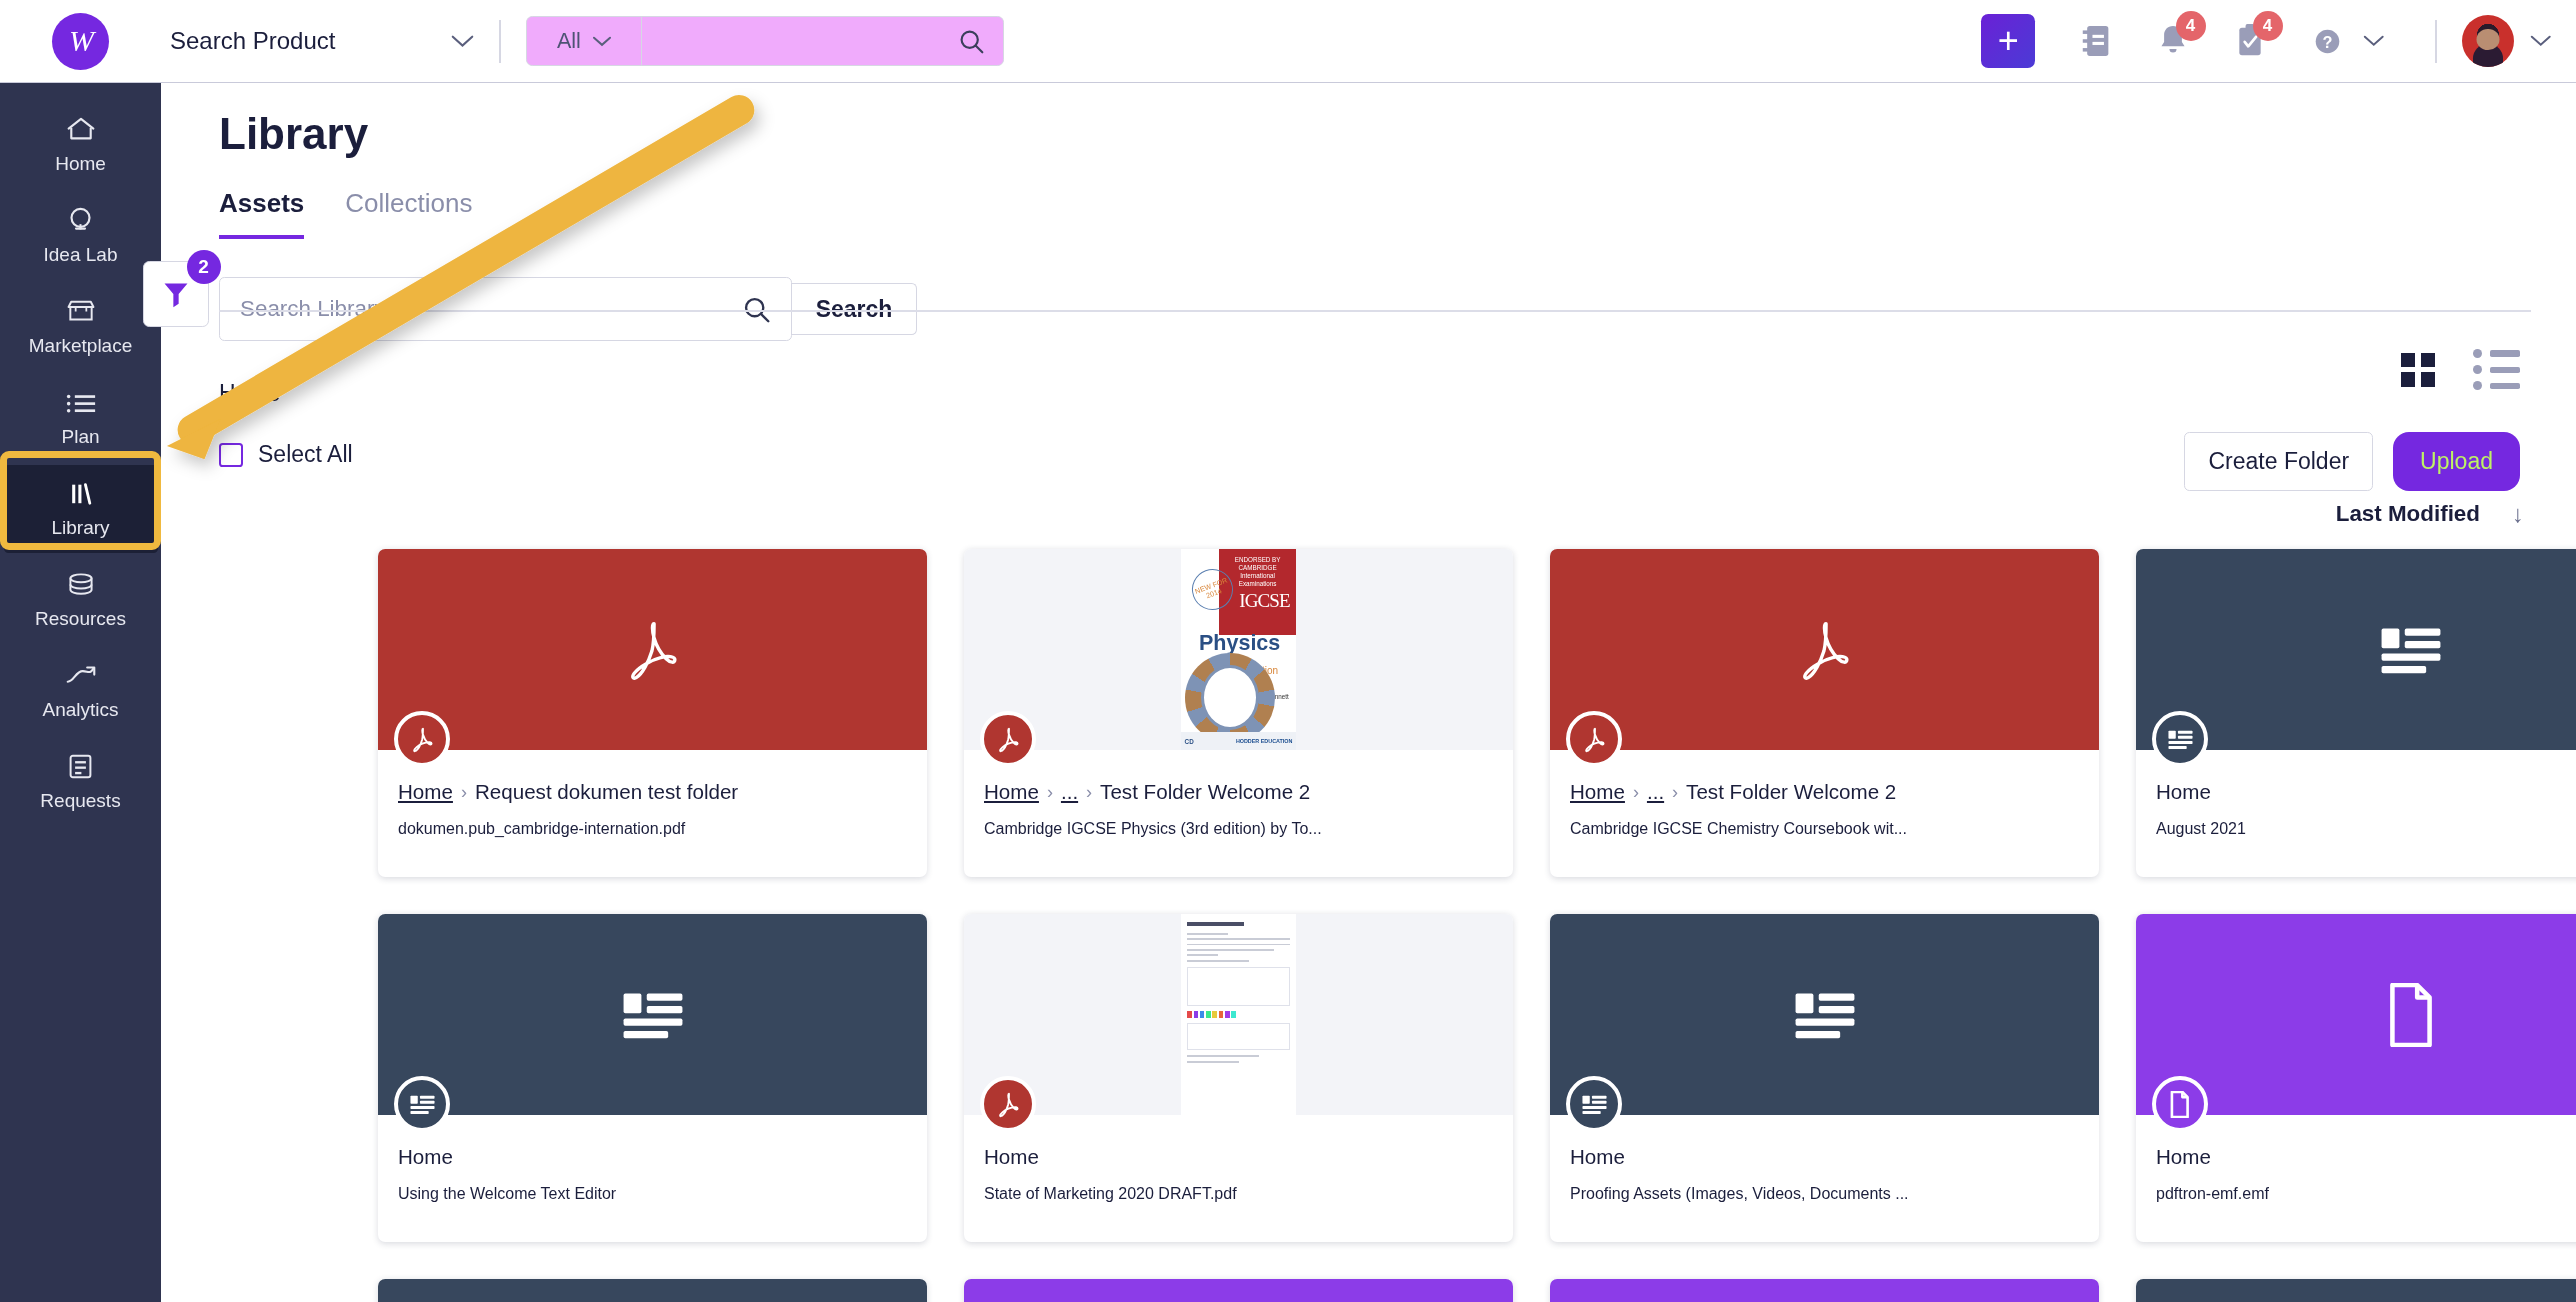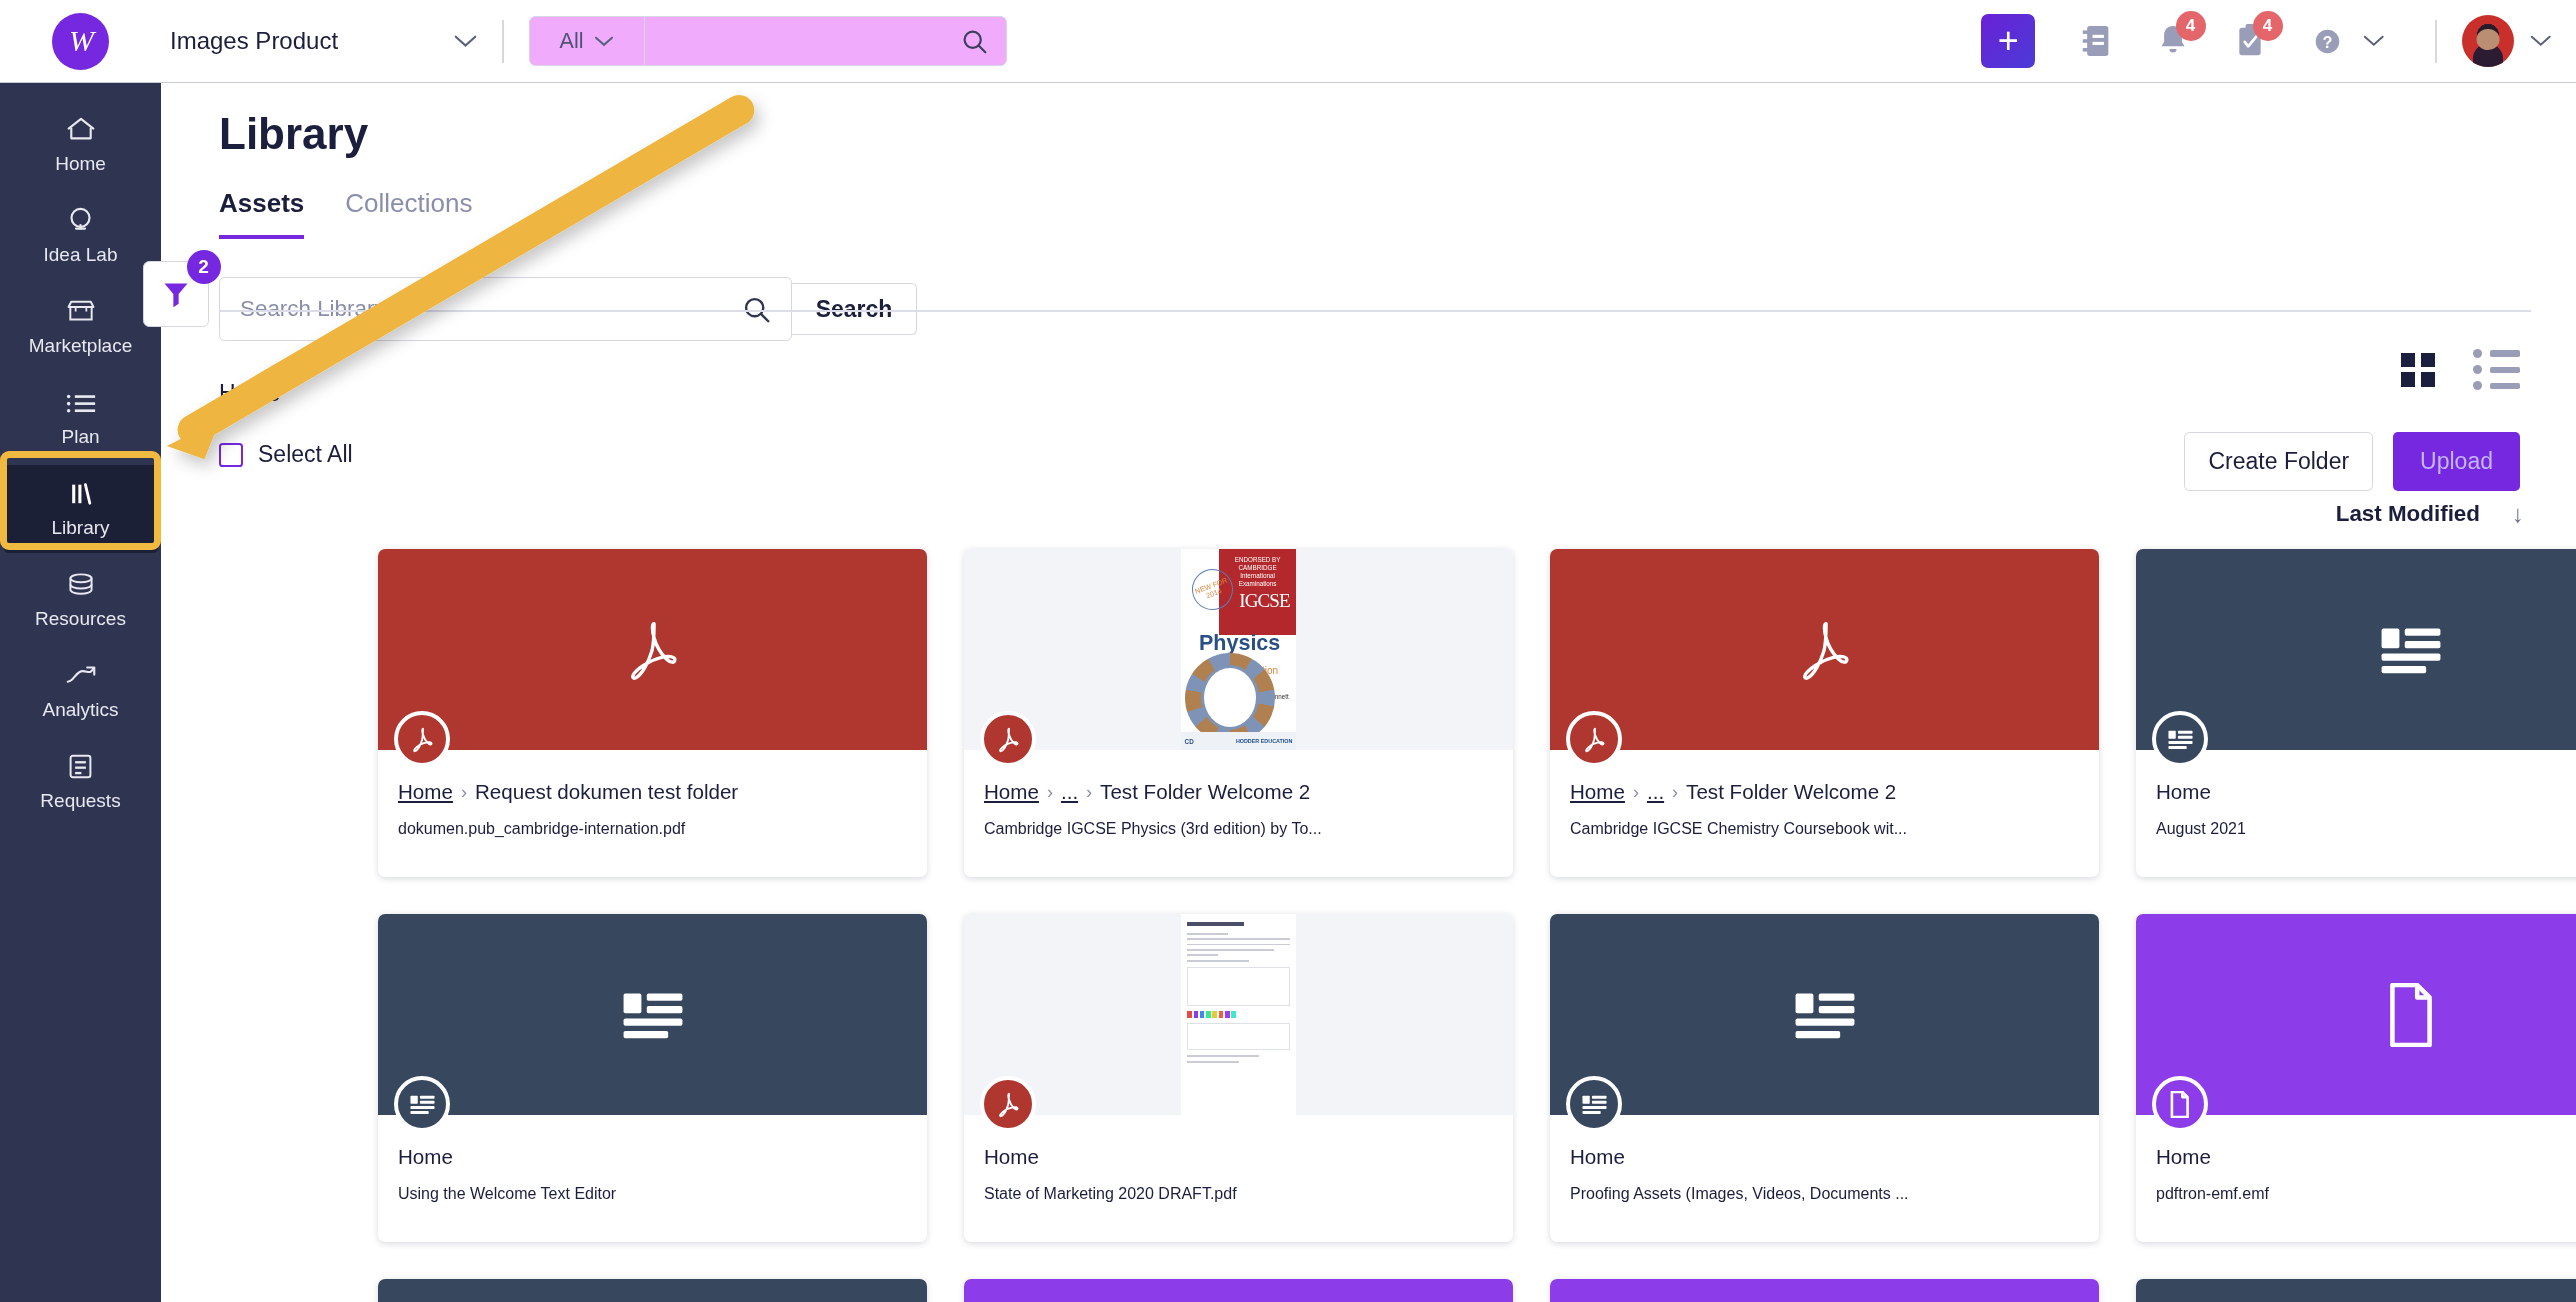--- a/index.html
+++ b/index.html
@@ -140,21 +140,21 @@
   .list-ico span i.d { width: 9px; height: 9px; border-radius: 50%; background: #9a9db8; }
   .list-ico span i.l { width: 30px; height: 6.3px; background: #9a9db8; border-radius:1.8px; }
 
   .actionrow { position: absolute; right: 56px; top: 349px; display: flex; gap: 20px; }
   .btn-outline {
     border: 1.8px solid #d6d7e3; border-radius: 5.4px; background: #fff;
     font-size: 23px; color: #1b1e3c; padding: 0 23px; height: 59px;
     display: flex; align-items: center; font-weight: 500;
   }
   .btn-primary {
-    border: none; border-radius: 5px; background: #7528e0; color: #c4b5fd;
+    border: none; border-radius: 16px; background: #7528e0; color: #bef264;
     font-size: 23px; padding: 12px 27px; height: 59px; display: flex; align-items: center; font-weight: 500;
   }
 
   .crumbrow { margin: 39px 0 0 58px; font-size: 23px; color: #1b1e3c; }
   .selectall { display: flex; align-items: center; gap: 15px; margin: 34px 0 5px 58px; }
   .cbox { width: 24px; height: 24px; border: 2.7px solid #7528e0; border-radius: 3.6px; background:#fff;}
   .selectall span { font-size: 23px; color: #1b1e3c; }
 
   .sortrow { position: absolute; right: 52px; top: 417px; display: flex; align-items: center; gap: 32px; }
   .sortrow b { font-size: 22.4px; color: #1b1e3c; font-weight: bold; }
@@ -225,21 +225,21 @@
 <body>
 
 <div class="app">
 
   <div class="topbar">
     <div class="logo-wrap">
       <div class="logo">W</div>
     </div>
 
     <div class="workspace">
-      <div class="workspace-name">Images Product</div>
+      <div class="workspace-name">Search Product</div>
       <svg class="caret" width="23" height="14.3" viewBox="0 0 26 16">
           <path d="M2 3 L13 13 L24 3" stroke="#5a5f7d" stroke-width="2.4" fill="none" stroke-linecap="round"></path>
         </svg>
     </div>
 
     <div class="topdivider"></div>
 
     <div class="globalsearch">
       <div class="gs-all">
         <span>All</span>

